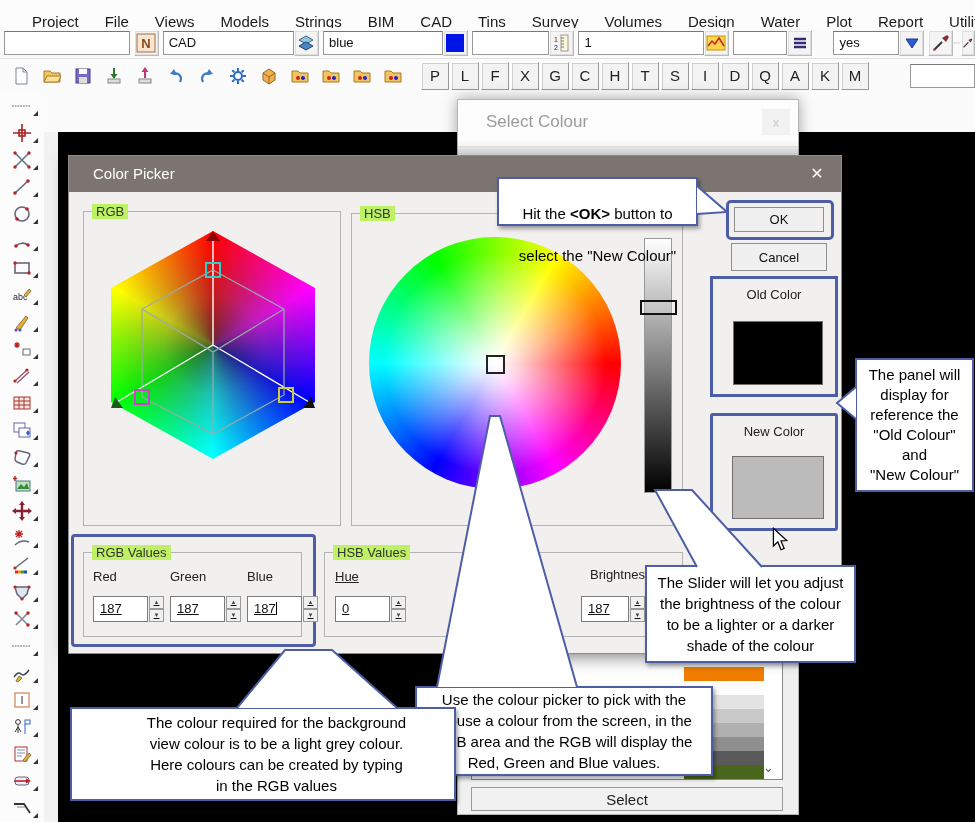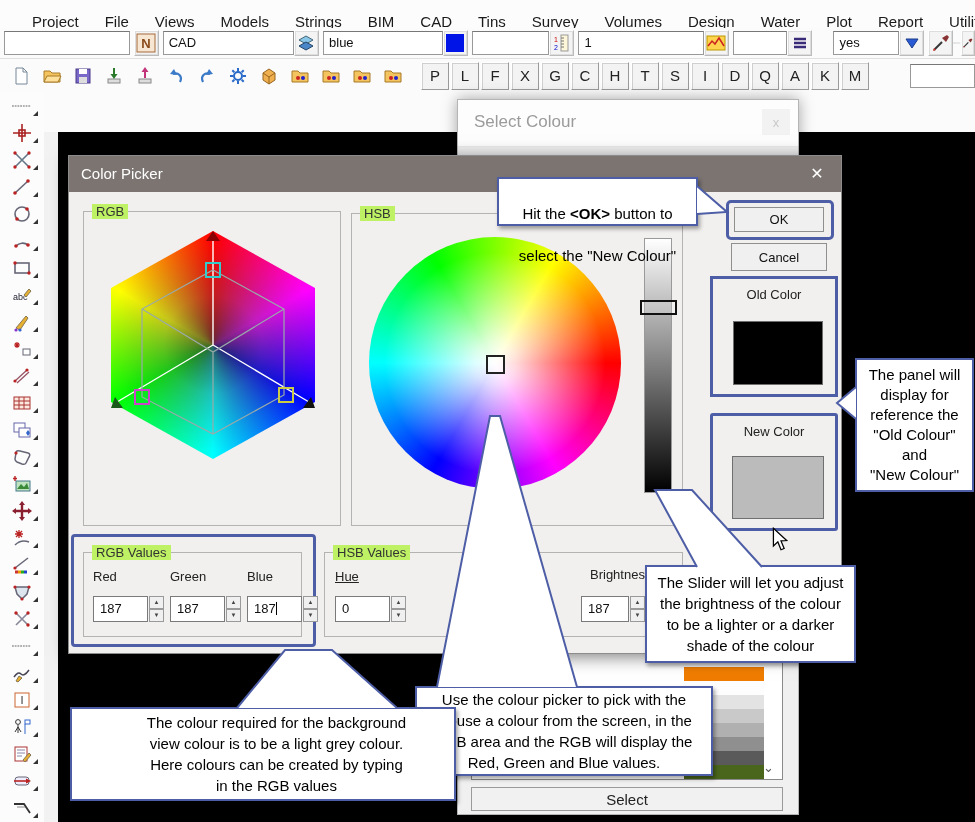--- a/index.html
+++ b/index.html
@@ -21,36 +21,36 @@
   #viewbar{left:44px;top:92px;width:931px;height:40px;background:#fbfbfb;}
   #canvas-black{left:58px;top:132px;width:917px;height:690px;background:#000;}
   #canvas-strip{left:44px;top:132px;width:14px;height:690px;background:#f2f2f2;border-right:1px solid #777;}
   
   #lefttb{left:0;top:92px;width:44px;height:730px;background:#fcfcfc;border-right:1px solid #d5d5d5;display:flex;flex-direction:column;align-items:center;overflow:hidden;}
   .ltb-item{position:relative;width:40px;height:27px;flex:0 0 27px;display:flex;align-items:center;justify-content:center;}
   .ltb-item .fly{position:absolute;right:4px;bottom:3px;width:0;height:0;border-left:5px solid transparent;border-bottom:5px solid #333;}
   
   #selwin{left:457px;top:99px;width:340px;height:714px;background:#f0f0f0;border:1px solid #b5b5b5;box-shadow:0 0 14px rgba(0,0,0,.35);z-index:5;}
   #selwin-title{position:absolute;left:0;top:0;width:100%;height:46px;background:#fdfdfd;border-bottom:1px solid #e8e8e8;}
-  #selwin-title .t{position:absolute;left:16px;top:12px;font-size:17px;color:#9b9b9b;}
+  #selwin-title .t{position:absolute;left:28px;top:12px;font-size:17px;color:#9b9b9b;}
   #selwin-close{position:absolute;right:8px;top:9px;width:28px;height:26px;background:#f2f2f2;color:#c9c9c9;font-size:13px;display:flex;align-items:center;justify-content:center;}
   #sel-list{position:absolute;left:13px;top:61px;width:310px;height:617px;background:#fff;border:1px solid #8a8a8a;}
   .swrow{width:80px;height:14px;}
   #sel-btn{position:absolute;left:13px;top:687px;width:310px;height:22px;background:#f1f1f1;border:1px solid #9a9a9a;font-size:15px;color:#222;display:flex;align-items:center;justify-content:center;}
   
   #dlg{left:68px;top:155px;width:772px;height:497px;background:#f1f0ee;border:1px solid #8c8c8c;box-shadow:0 3px 16px rgba(0,0,0,.5);z-index:10;}
-  #dlg-title{position:absolute;left:0;top:0;width:100%;height:36px;background:#7b7471;color:#fff;font-size:15px;line-height:36px;padding-left:12px;box-sizing:border-box;}
+  #dlg-title{position:absolute;left:0;top:0;width:100%;height:36px;background:#7b7471;color:#fff;font-size:15px;line-height:36px;padding-left:24px;box-sizing:border-box;}
   #dlg-close{position:absolute;right:14px;top:8px;width:20px;height:20px;color:#fff;font-size:16px;text-align:center;line-height:20px;}
   .grp{position:absolute;border:1px solid #b3b3b3;}
   .grp .legend{position:absolute;top:-8px;left:8px;background:#bef264;padding:0 4px;font-size:13px;color:#333;}
   .btn{position:absolute;background:#f0f0f0;border:1px solid #8f8f8f;font-size:13px;color:#111;display:flex;align-items:center;justify-content:center;}
   .annot{position:absolute;border:3px solid #4e5ea6;border-radius:5px;}
   .swatch{position:absolute;border:1px solid #6f6f6f;}
   .lbl{position:absolute;font-size:13px;color:#222;white-space:nowrap;}
-  .spin{position:absolute;height:22px;display:flex;}
+  .spin{position:absolute;height:22px;display:flex;text-decoration:underline;}
   .spin .box{width:47px;height:24px;background:#fff;border:1px solid #7a7a7a;font-size:13px;line-height:24px;padding-left:6px;}
   .spin .caret{display:inline-block;width:1px;height:13px;background:#000;vertical-align:-2px;}
   .spin .ud{width:15px;height:26px;display:flex;flex-direction:column;margin-left:1px;}
   .spin .ud div{flex:1;background:#f0f0f0;border:1px solid #9a9a9a;font-size:6px;color:#444;text-align:center;line-height:11px;}
   #hexwrap{position:absolute;left:42px;top:75px;width:204px;height:228px;}
   #hexagon{position:absolute;inset:0;clip-path:polygon(50% 0,100% 25%,100% 75%,50% 100%,0 75%,0 25%);background:radial-gradient(circle at 50% 50%, rgba(50,50,50,.75) 0%, rgba(80,80,80,.35) 32%, rgba(0,0,0,0) 70%),conic-gradient(from 0deg, #f00, #f0f 60deg, #00f 120deg, #0ff 180deg, #0f0 240deg, #ff0 300deg, #f00 360deg);}
   #wheel{position:absolute;left:300px;top:81px;width:252px;height:252px;border-radius:50%;background:radial-gradient(circle, #fff 0%, rgba(255,255,255,.85) 12%, rgba(255,255,255,0) 62%),conic-gradient(from 90deg, #f00, #f0f 60deg, #00f 120deg, #0ff 180deg, #0f0 240deg, #ff0 300deg, #f00 360deg);}
   #wheel-marker{position:absolute;left:417px;top:199px;width:15px;height:15px;border:2px solid #222;background:rgba(255,255,255,.4);}
   #vslider{position:absolute;left:575px;top:82px;width:26px;height:253px;background:linear-gradient(#fff,#000);border:1px solid #9a9a9a;}
   #vhandle{position:absolute;left:571px;top:144px;width:33px;height:11px;border:2px solid #111;background:rgba(255,255,255,.18);}

